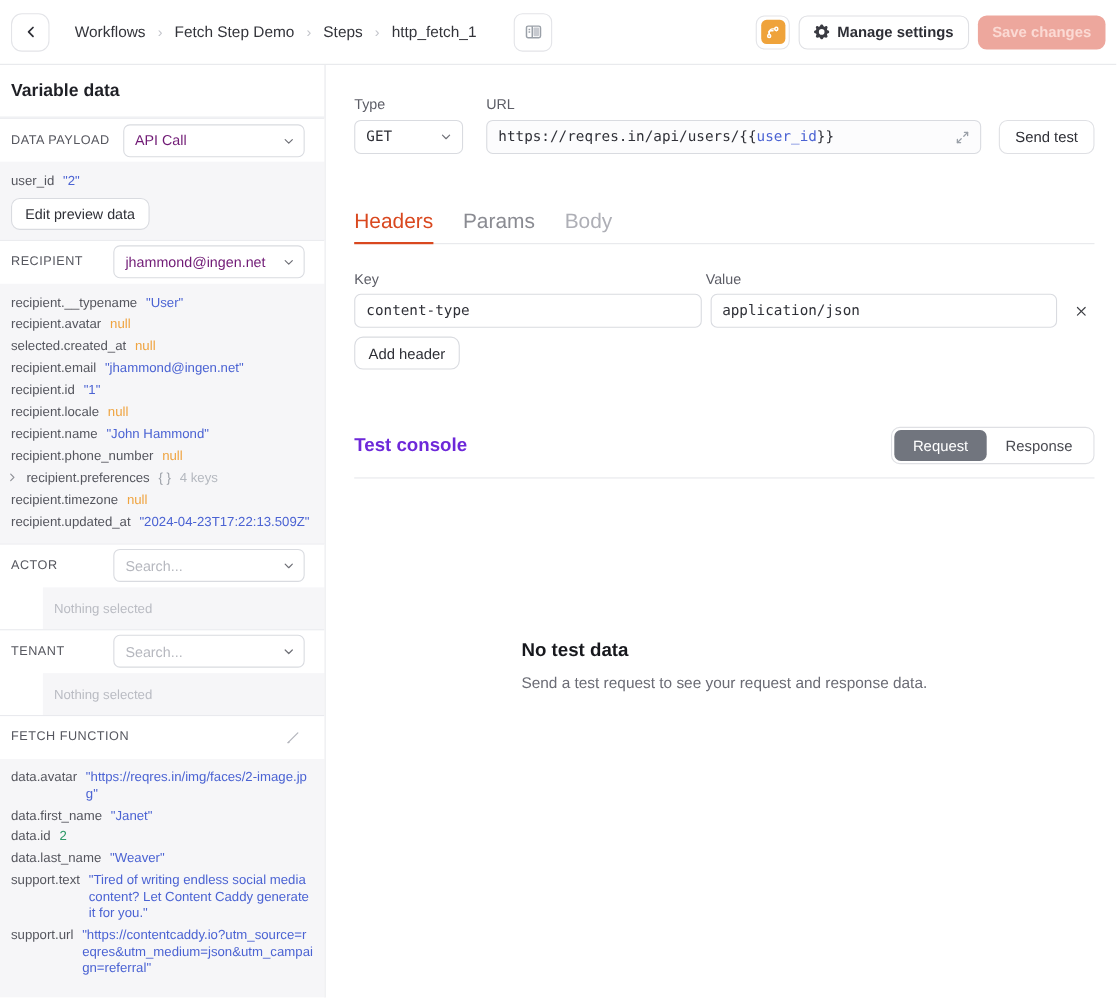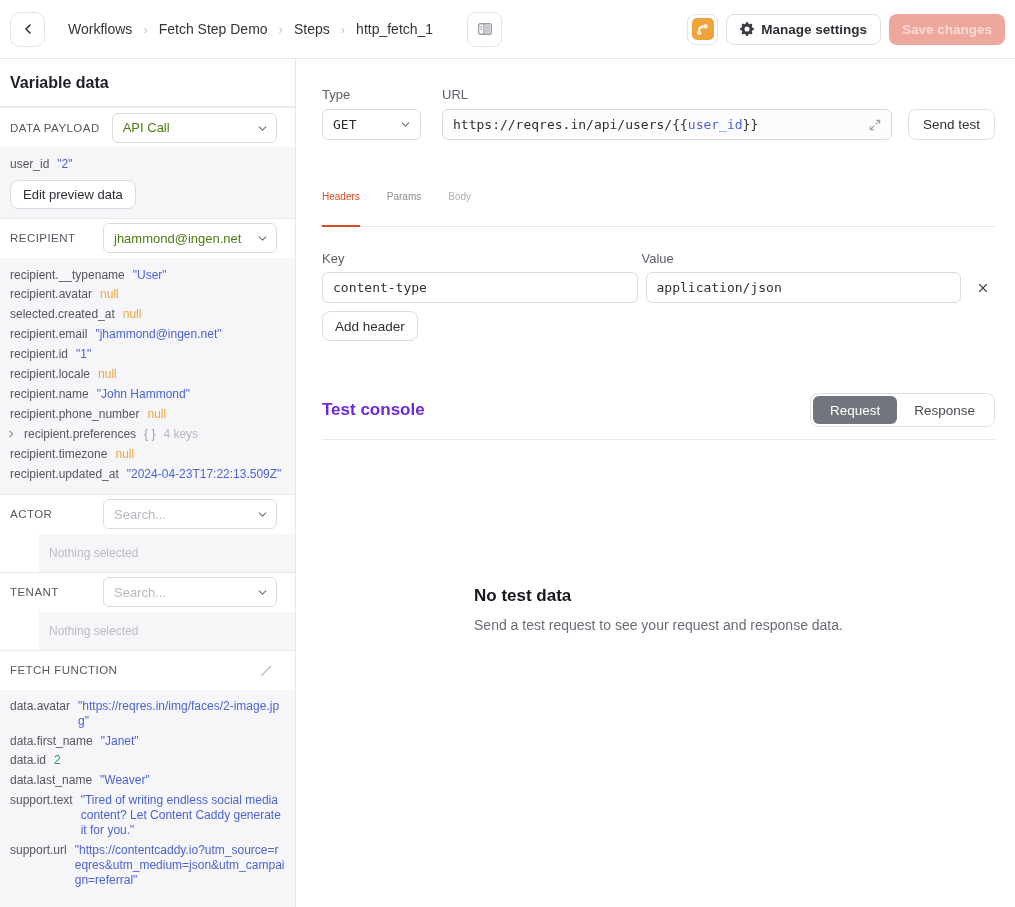--- a/index.html
+++ b/index.html
@@ -38,21 +38,21 @@
     padding:15px 10px 14px; border-bottom:1px solid #e9eaee; }
   .sb-head { display:flex; align-items:center; justify-content:space-between;
     padding:5px 18px 5px 10px; height:40px; background:#fff;
     border-top:1px solid #e9eaee; }
   .sb-head:first-of-type { border-top:none; }
   .sb-label { font-size:11.5px; font-weight:500; letter-spacing:.04em;
     color:#56575f; text-transform:uppercase; white-space:nowrap; }
   .sb-select { position:relative; flex:1; max-width:174px; margin-left:12px;
     height:30px; border:1px solid #d9dbe0; border-radius:6px; background:#fff;
     display:flex; align-items:center; padding:0 26px 0 10px; font-size:13px;
-    color:#4d7c0f; cursor:pointer; white-space:nowrap; overflow:hidden; }
+    color:#701a75; cursor:pointer; white-space:nowrap; overflow:hidden; }
   .sb-select .chev { position:absolute; right:7px; top:8px; }
   .sb-select.placeholder { color:#b6b8bf; }
   .gray { background:#f6f6f8; padding:7px 0 9px; }
   .kv { display:flex; align-items:flex-start; gap:8px; padding:2.7px 10px;
     font-size:12px; line-height:14.5px; }
   .kv .k { color:#55565e; white-space:nowrap; }
   .kv .v { word-break:break-all; }
   .v-str { color:#4b63d3; }
   .v-null { color:#efa440; }
   .v-num { color:#2e9968; }
@@ -81,21 +81,21 @@
   .type-select .chev { position:absolute; right:8px; top:8px; }
   .url-input { position:relative; padding-right:32px; background:#fcfcfd; }
   .url-input .expand { position:absolute; right:9px; top:8px; cursor:pointer; }
   .var-blue { color:#4b63d3; }
   .send-btn { margin-left:16px; height:31px; padding:0 14px; border-radius:8px;
     border:1px solid #dfe0e4; background:#fff; font-size:13.5px; font-weight:500;
     color:#2e2f36; cursor:pointer; white-space:nowrap;
     font-family:"Liberation Sans", sans-serif; }
 
   .tabs { display:flex; gap:27px; margin-top:51px; border-bottom:1px solid #e7e8ec; }
-  .tab { font-size:10px; padding-bottom:24px; cursor:pointer; position:relative; }
+  .tab { font-size:19px; padding-bottom:8px; cursor:pointer; position:relative; }
   .tab.active { color:#d9481f; font-weight:500; }
   .tab.active::after { content:""; position:absolute; left:0; right:0;
     bottom:-1px; height:2px; background:#d9481f; }
   .tab.t2 { color:#8a8b92; }
   .tab.t3 { color:#aeafb6; }
 
   .kvlabels { display:flex; margin-top:24px; }
   .kvlabels .field-label { flex:1; margin-bottom:6px; }
   .kvlabels .spacer { width:34px; }
   .kvinputs { display:flex; align-items:center; gap:8px; }

